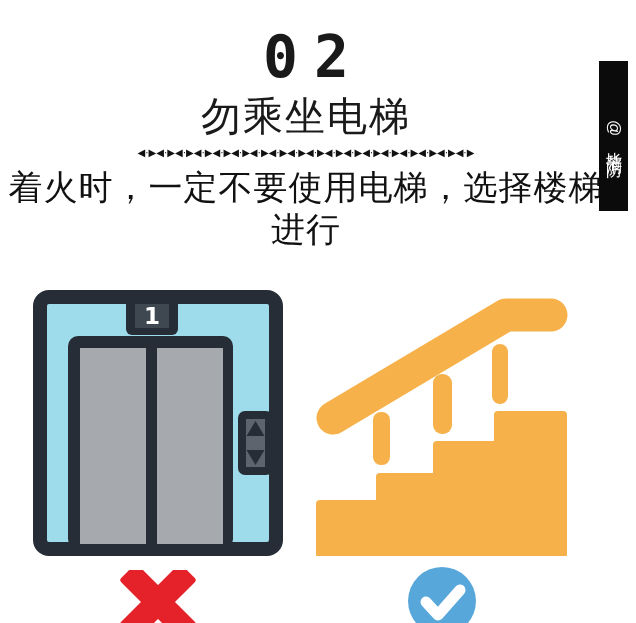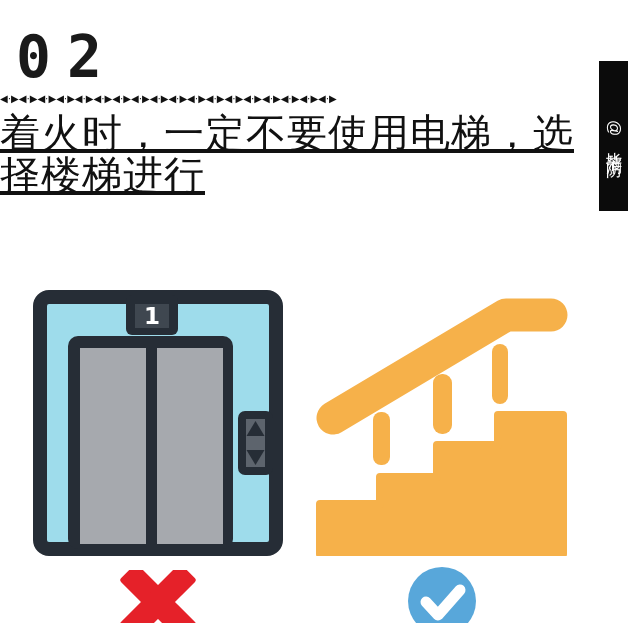--- a/index.html
+++ b/index.html
@@ -7,21 +7,21 @@
     width:636px;height:623px;
     background:#ffffff;
     font-family:"Liberation Sans","DejaVu Sans",sans-serif;
     color:#1a1a1a;
     position:relative;
     overflow:hidden;
   }
   .page{position:relative;width:636px;height:623px;}
 
   
-  .header{width:612px;margin-top:28px;}
+  .header{width:612px;text-align:center;margin-top:28px;}
   .step-number{
     margin-top:22px;
     font-family:"DejaVu Sans Mono","Liberation Mono",monospace;
     font-weight:bold;
     font-size:58px;
     line-height:1;
     letter-spacing:16px;
     text-indent:16px; 
     color:#1a1a1a;
   }
@@ -36,25 +36,24 @@
     margin-top:8px;
     font-size:10px;
     line-height:10px;
     letter-spacing:0;
     color:#111;
     white-space:nowrap;
     overflow:hidden;
   }
   .desc{
     margin-top:8px;
-    font-size:40px;
+    font-size:34px;
     line-height:42px;
     letter-spacing:1px;
     color:#111;
-    text-decoration:underline;
   }
 
   
   .banner{
     position:absolute;
     top:33px;right:8px;
     width:29px;height:150px;
     background:#0b0b0b;
     color:#ffffff;
     display:flex;align-items:center;justify-content:center;
@@ -81,20 +80,21 @@
 <body>
 
 <div class="page">
 
   <div class="banner">
     <span>@毕节消防</span>
   </div>
 
   <div class="header">
     <div class="step-number">02</div>
+    <div class="title">勿乘坐电梯</div>
     <div class="divider">◀·▶◀·▶◀·▶◀·▶◀·▶◀·▶◀·▶◀·▶◀·▶◀·▶◀·▶◀·▶◀·▶◀·▶◀·▶◀·▶◀·▶◀·▶</div>
     <div class="desc">
       <div>着火时，一定不要使用电梯，选择楼梯进行</div>
     </div>
   </div>
 
   <div class="figures">
 
     <div class="figure">
       <svg width="250" height="266" viewBox="0 0 250 266">

